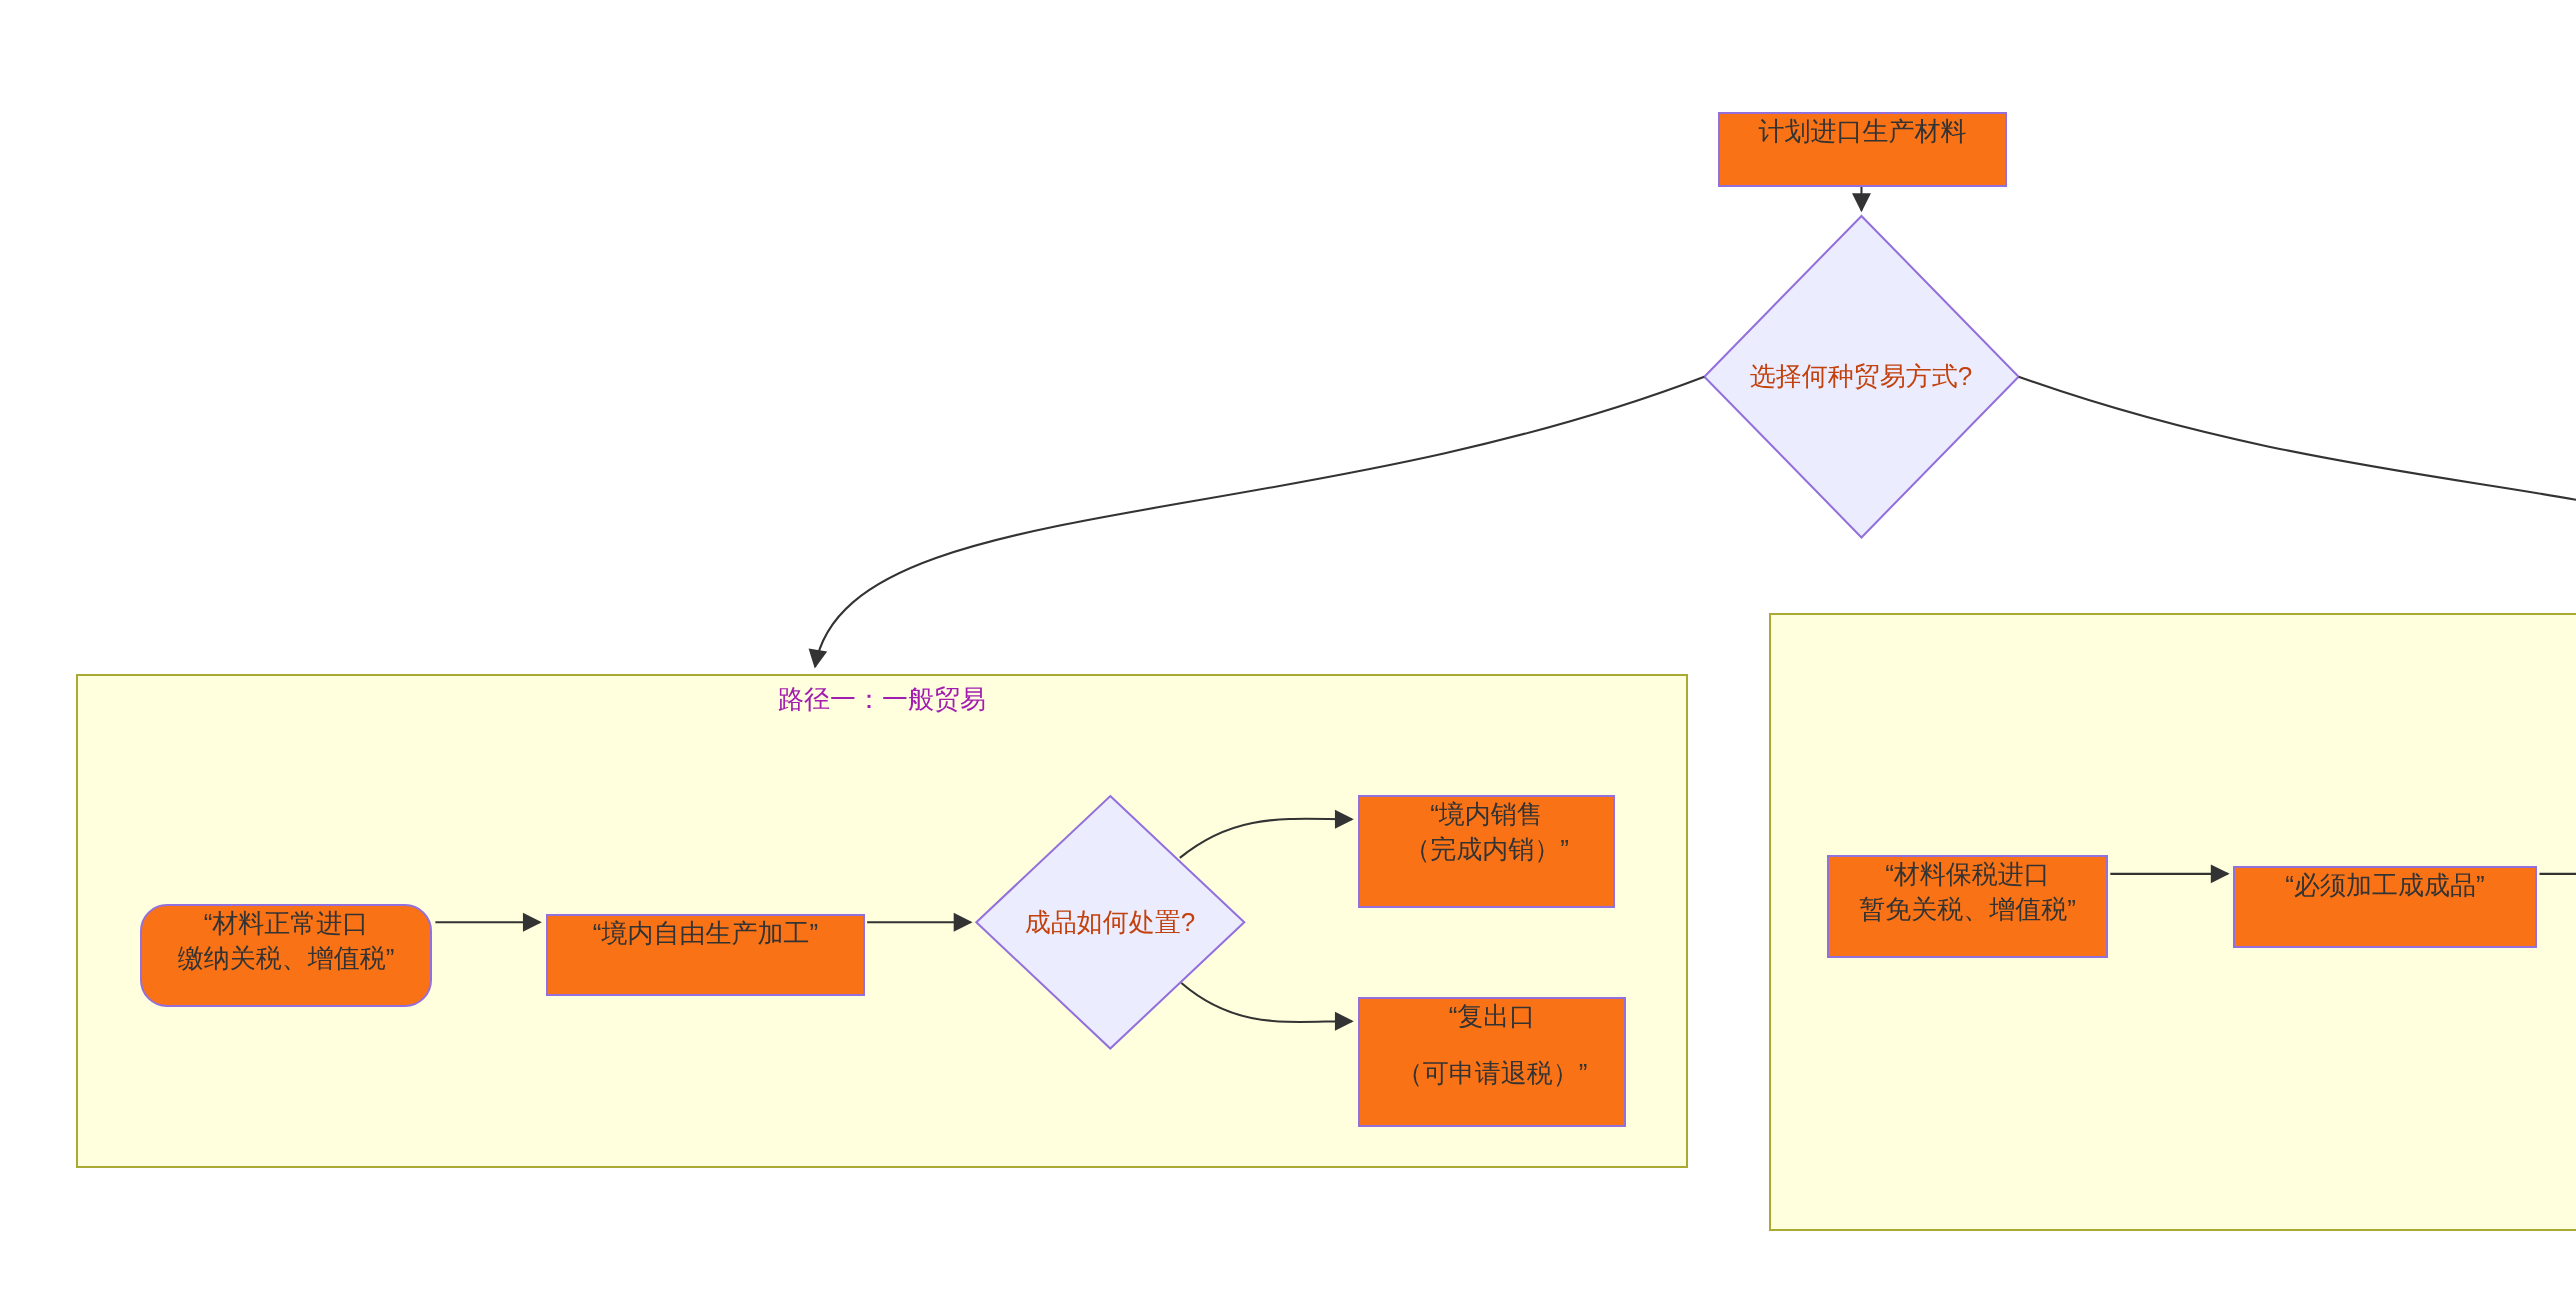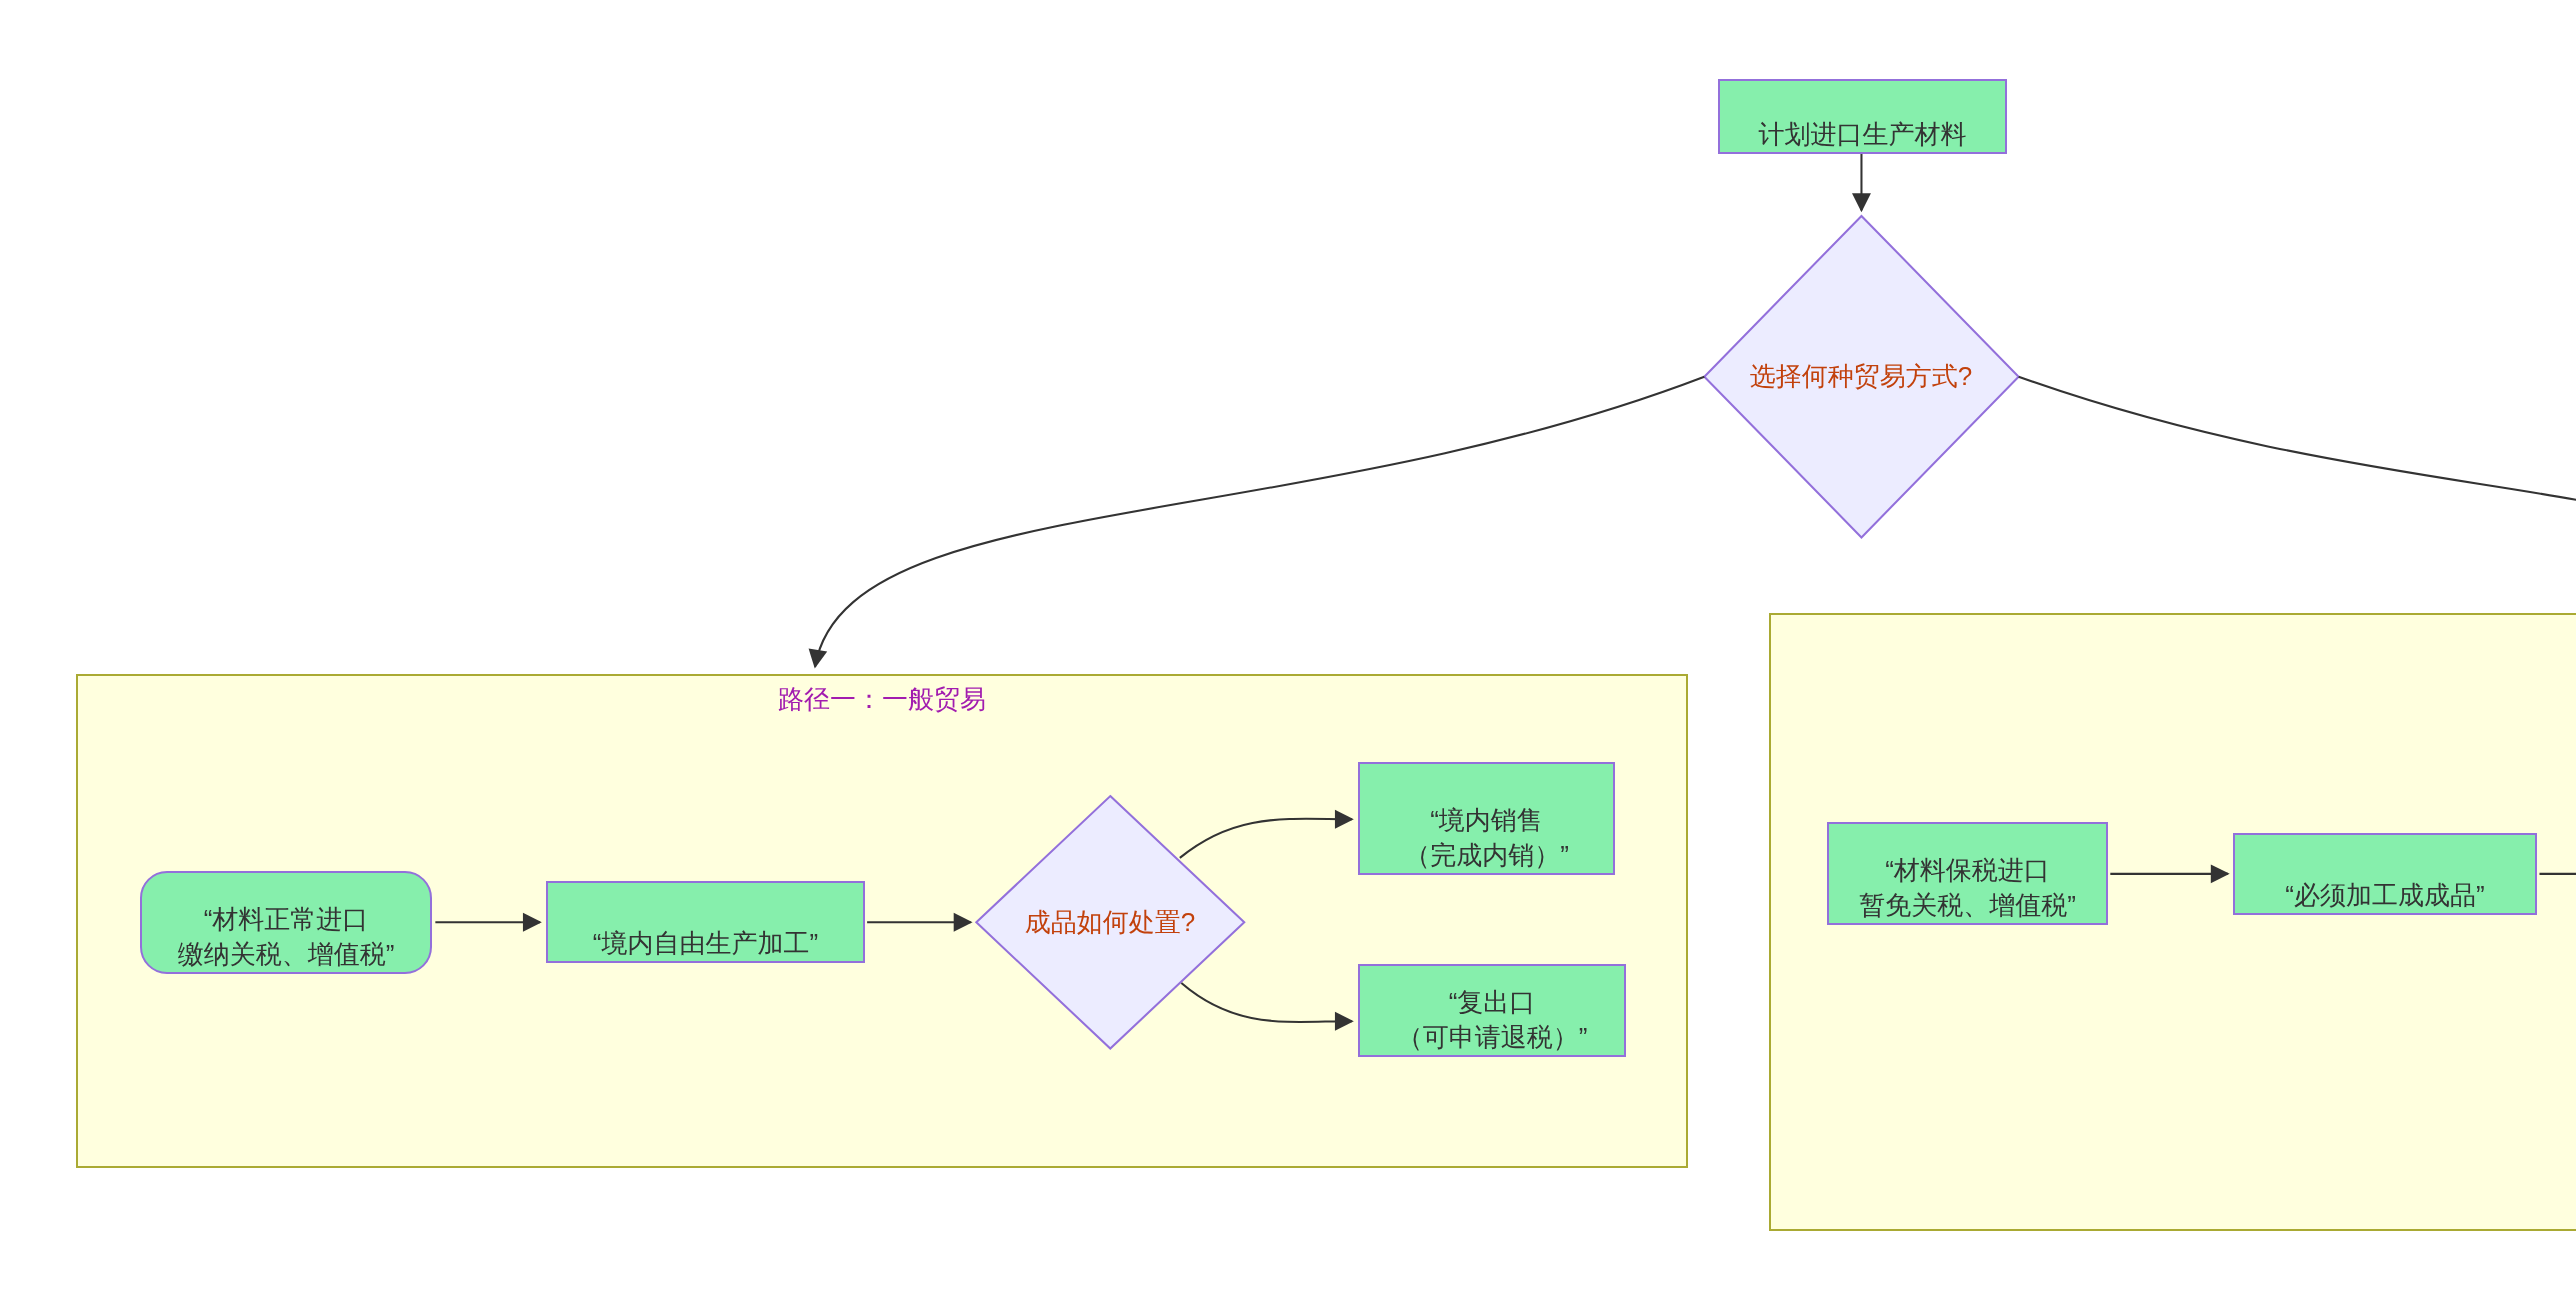--- a/index.html
+++ b/index.html
@@ -1,23 +1,23 @@
 <!DOCTYPE html>
 <html style="font-size:8.2px"><head>
 <meta charset="utf-8">
 <style>
   html,body{margin:0;padding:0;background:#ffffff;}
   .canvas{position:relative;width:3979px;height:1300px;background:#ffffff;
           font-family:"Liberation Sans",sans-serif;color:#333333;overflow:hidden;}
   .cluster{position:absolute;background:#FFFFDE;border:2.1px solid #AAAA33;box-sizing:border-box;}
   .cluster-label{position:absolute;left:50%;top:5.2px;transform:translateX(-50%);
                  font-size:26px;line-height:36px;white-space:nowrap;color:#a21caf;}
-  .node{position:absolute;background:#86efac;border:2.1px solid #9370DB;box-sizing:border-box;
-        display:flex;flex-direction:column;align-items:center;justify-content:flex-end;
-        text-align:center;font-size:26px;line-height:35px;color:#333333;}
+  .node{position:absolute;background:#f97316;border:2.1px solid #9370DB;box-sizing:border-box;
+        display:flex;flex-direction:column;align-items:center;justify-content:flex-start;
+        text-align:center;font-size:26px;line-height:35px;color:#333333;margin-top:33px;}
   .node span{white-space:nowrap;}
   .dlabel{position:absolute;display:flex;align-items:center;justify-content:center;
           text-align:center;font-size:26px;line-height:35px;color:#c2410c;}
   .dlabel span{white-space:nowrap;}
   svg.edges{position:absolute;left:0;top:0;}
   .edge{fill:none;stroke:#333333;stroke-width:4px;}
   .decision{fill:#ECECFF;stroke:#9370DB;stroke-width:4px;}
 </style>
 </head>
 <body>
@@ -67,21 +67,21 @@
 
   <div class="node" style="left:546px;top:881px;width:319px;height:82px;">
     <span>“境内自由生产加工”</span>
   </div>
 
   <div class="node" style="left:1358px;top:762px;width:257px;height:113px;">
     <span>“境内销售</span>
     <span>（完成内销）”</span>
   </div>
 
-  <div class="node" style="left:1358px;top:964px;width:268px;height:93px;">
+  <div class="node" style="left:1358px;top:964px;width:268px;height:130px;gap:22px;">
     <span>“复出口</span>
     <span>（可申请退税）”</span>
   </div>
 
   <div class="node" style="left:1827px;top:822px;width:281px;height:103px;">
     <span>“材料保税进口</span>
     <span>暂免关税、增值税”</span>
   </div>
 
   <div class="node" style="left:2233px;top:833px;width:304px;height:82px;">

